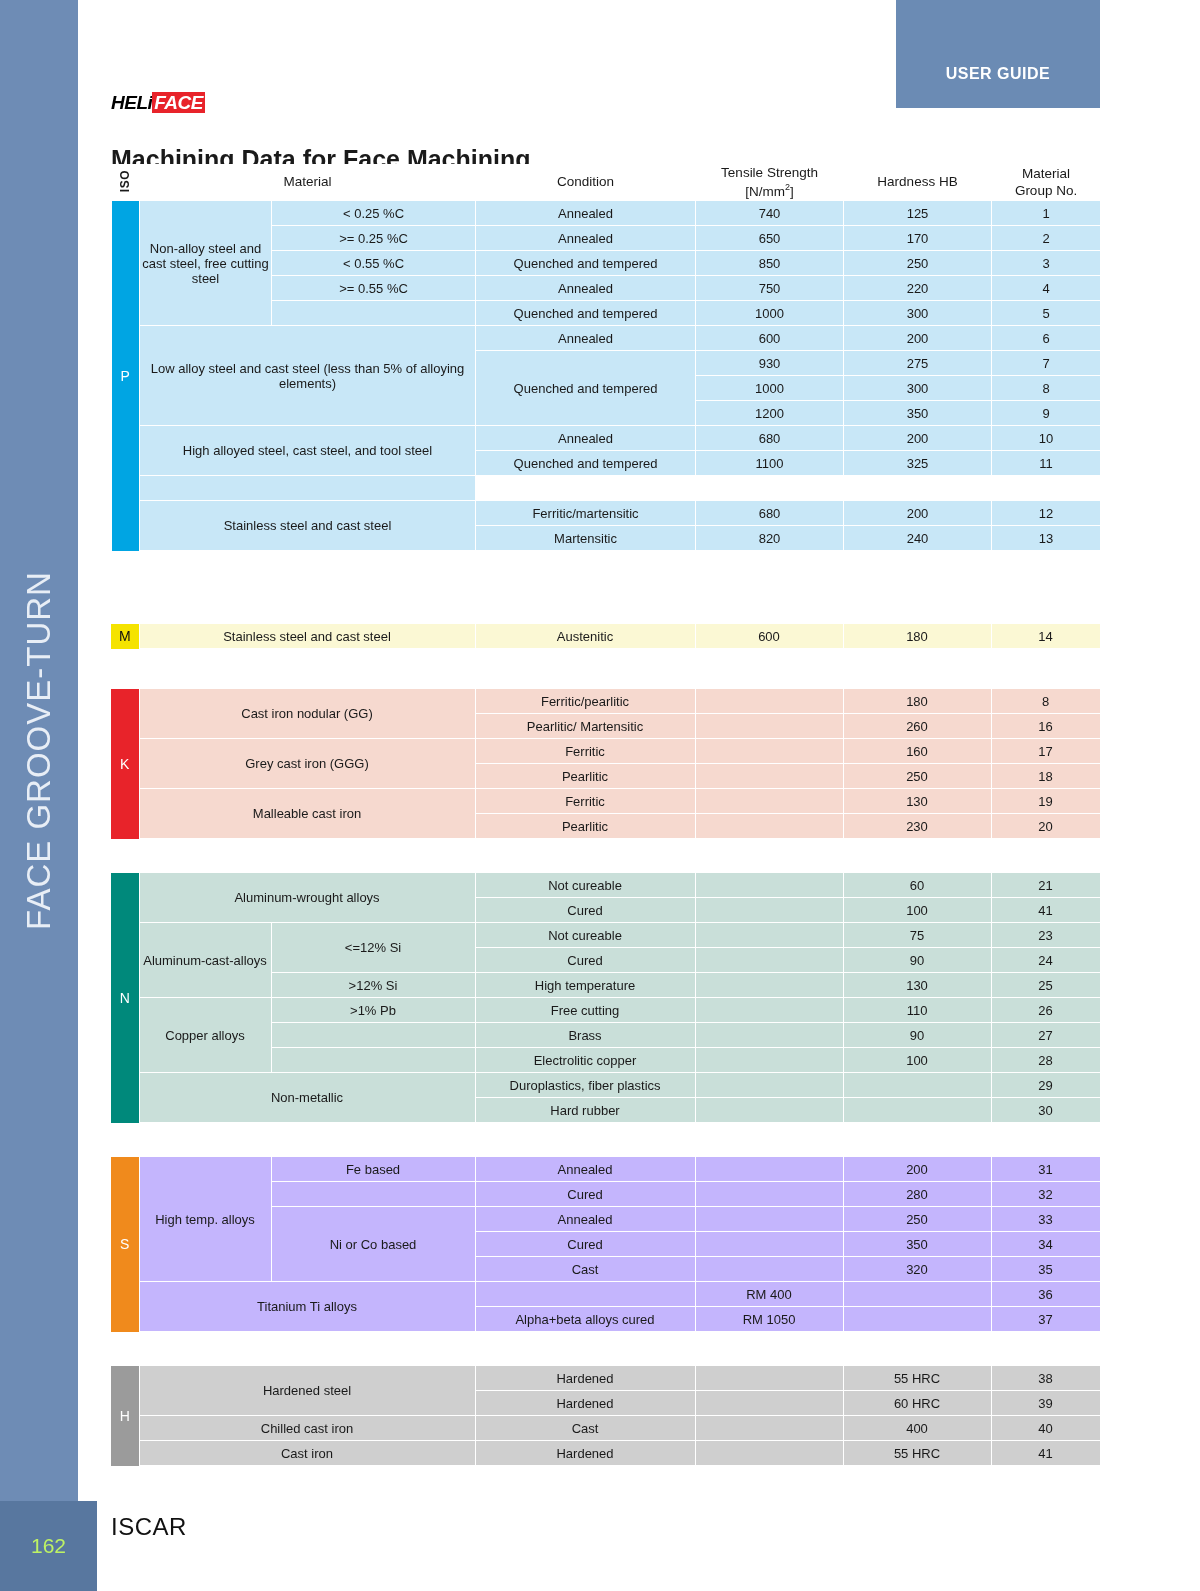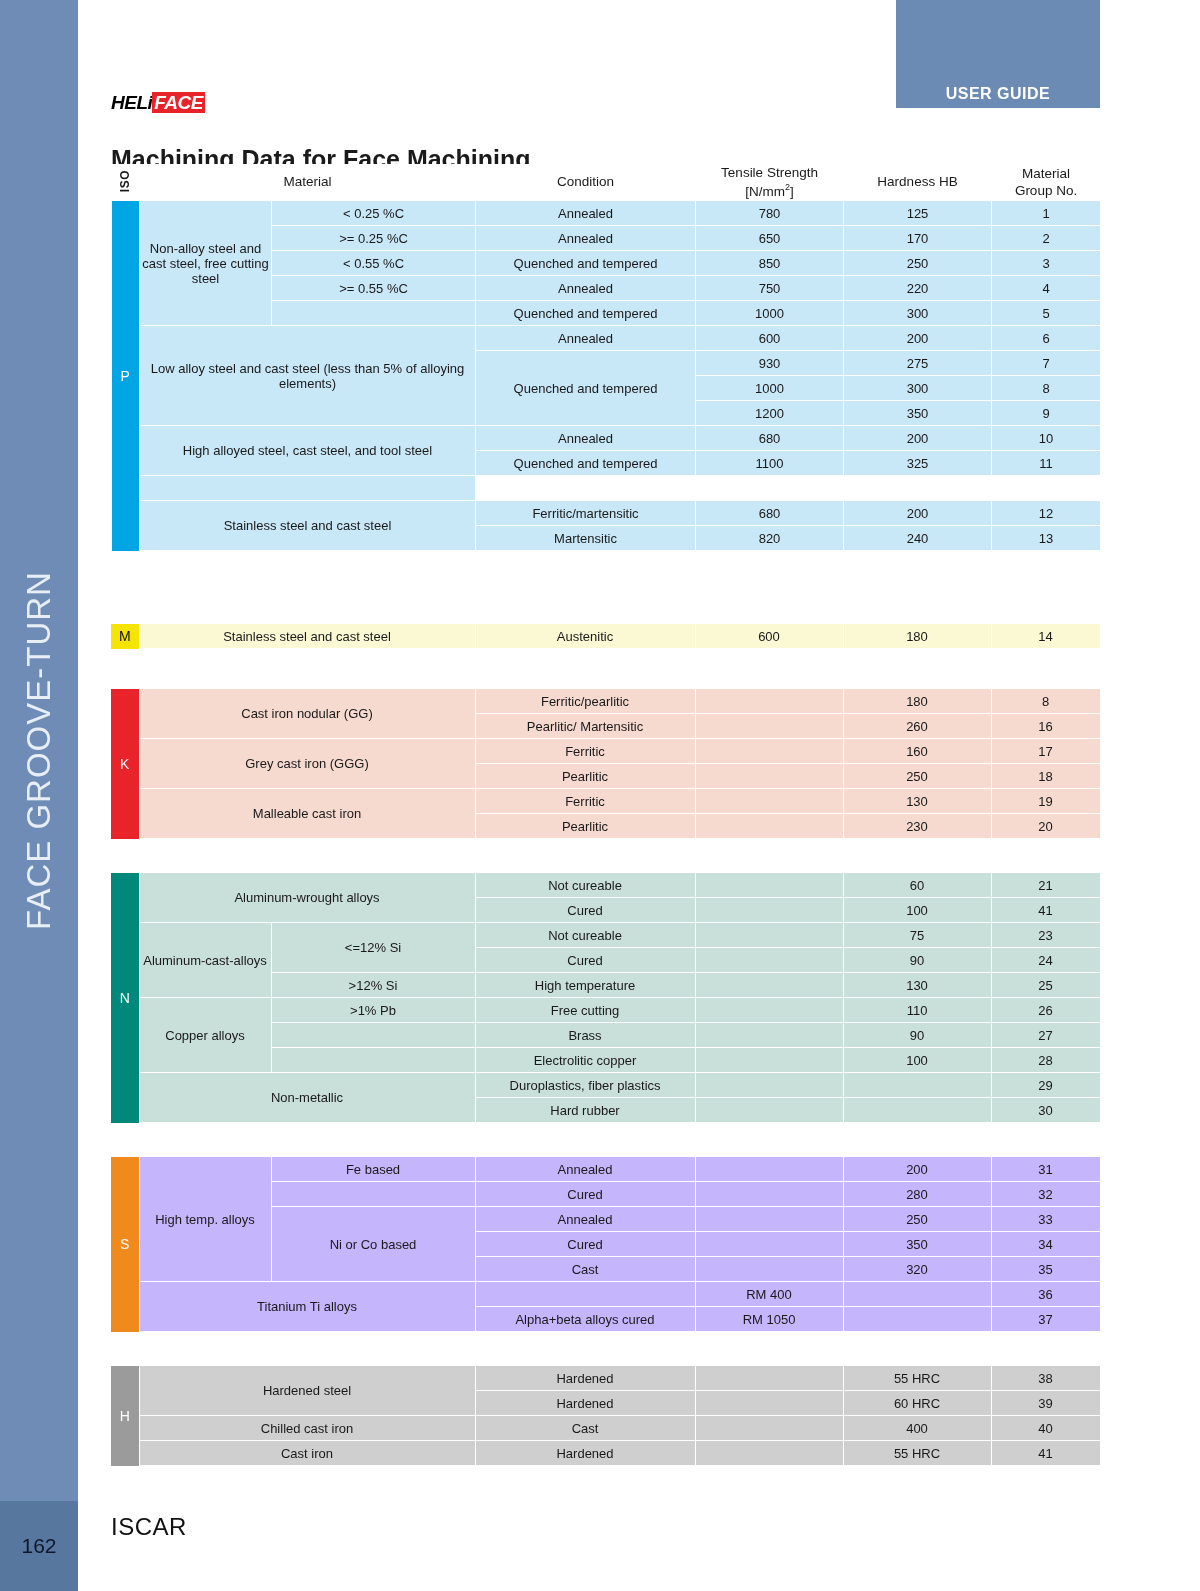--- a/index.html
+++ b/index.html
@@ -31,43 +31,43 @@
     justify-content: center;
     color: #e8eef6;
     font-size: 33px;
     letter-spacing: 1px;
     font-weight: 400;
     white-space: nowrap;
   }
   .rail-page {
     position: absolute;
     left: 0; top: 1501px;
-    width: 78px; height: 90px;
+    width: 97px; height: 90px;
     background: #58779f;
-    color: #0f172a;
+    color: #bef264;
     display: flex;
     align-items: center;
     justify-content: center;
     font-size: 21px;
   }
 
   
   .userguide {
     position: absolute;
     left: 896px; top: 0;
     width: 204px; height: 108px;
     background: #6b8bb4;
     color: #ffffff;
     font-size: 16px;
     font-weight: bold;
     letter-spacing: 0.5px;
     display: flex;
     align-items: flex-end;
     justify-content: center;
-    padding-bottom: 5px;
+    padding-bottom: 25px;
   }
 
   .logo {
     position: absolute;
     left: 111px; top: 92px;
     font-size: 19px;
     font-weight: bold;
     font-style: italic;
     letter-spacing: -0.5px;
   }
@@ -223,21 +223,21 @@
   </tr>
 
   </tbody>
       <tbody class="t-p">
 
     <tr>
       <td class="iso-cell iso-p" rowspan="14">P</td>
       <td rowspan="5">Non-alloy steel and cast steel, free cutting steel</td>
       <td class="sub-left">&lt; 0.25 %C</td>
       <td>Annealed</td>
-      <td>780</td>
+      <td>740</td>
       <td>125</td>
       <td>1</td>
     </tr>
     <tr>
       <td class="sub-left">&gt;= 0.25 %C</td>
       <td>Annealed</td>
       <td>650</td>
       <td>170</td>
       <td>2</td>
     </tr>

